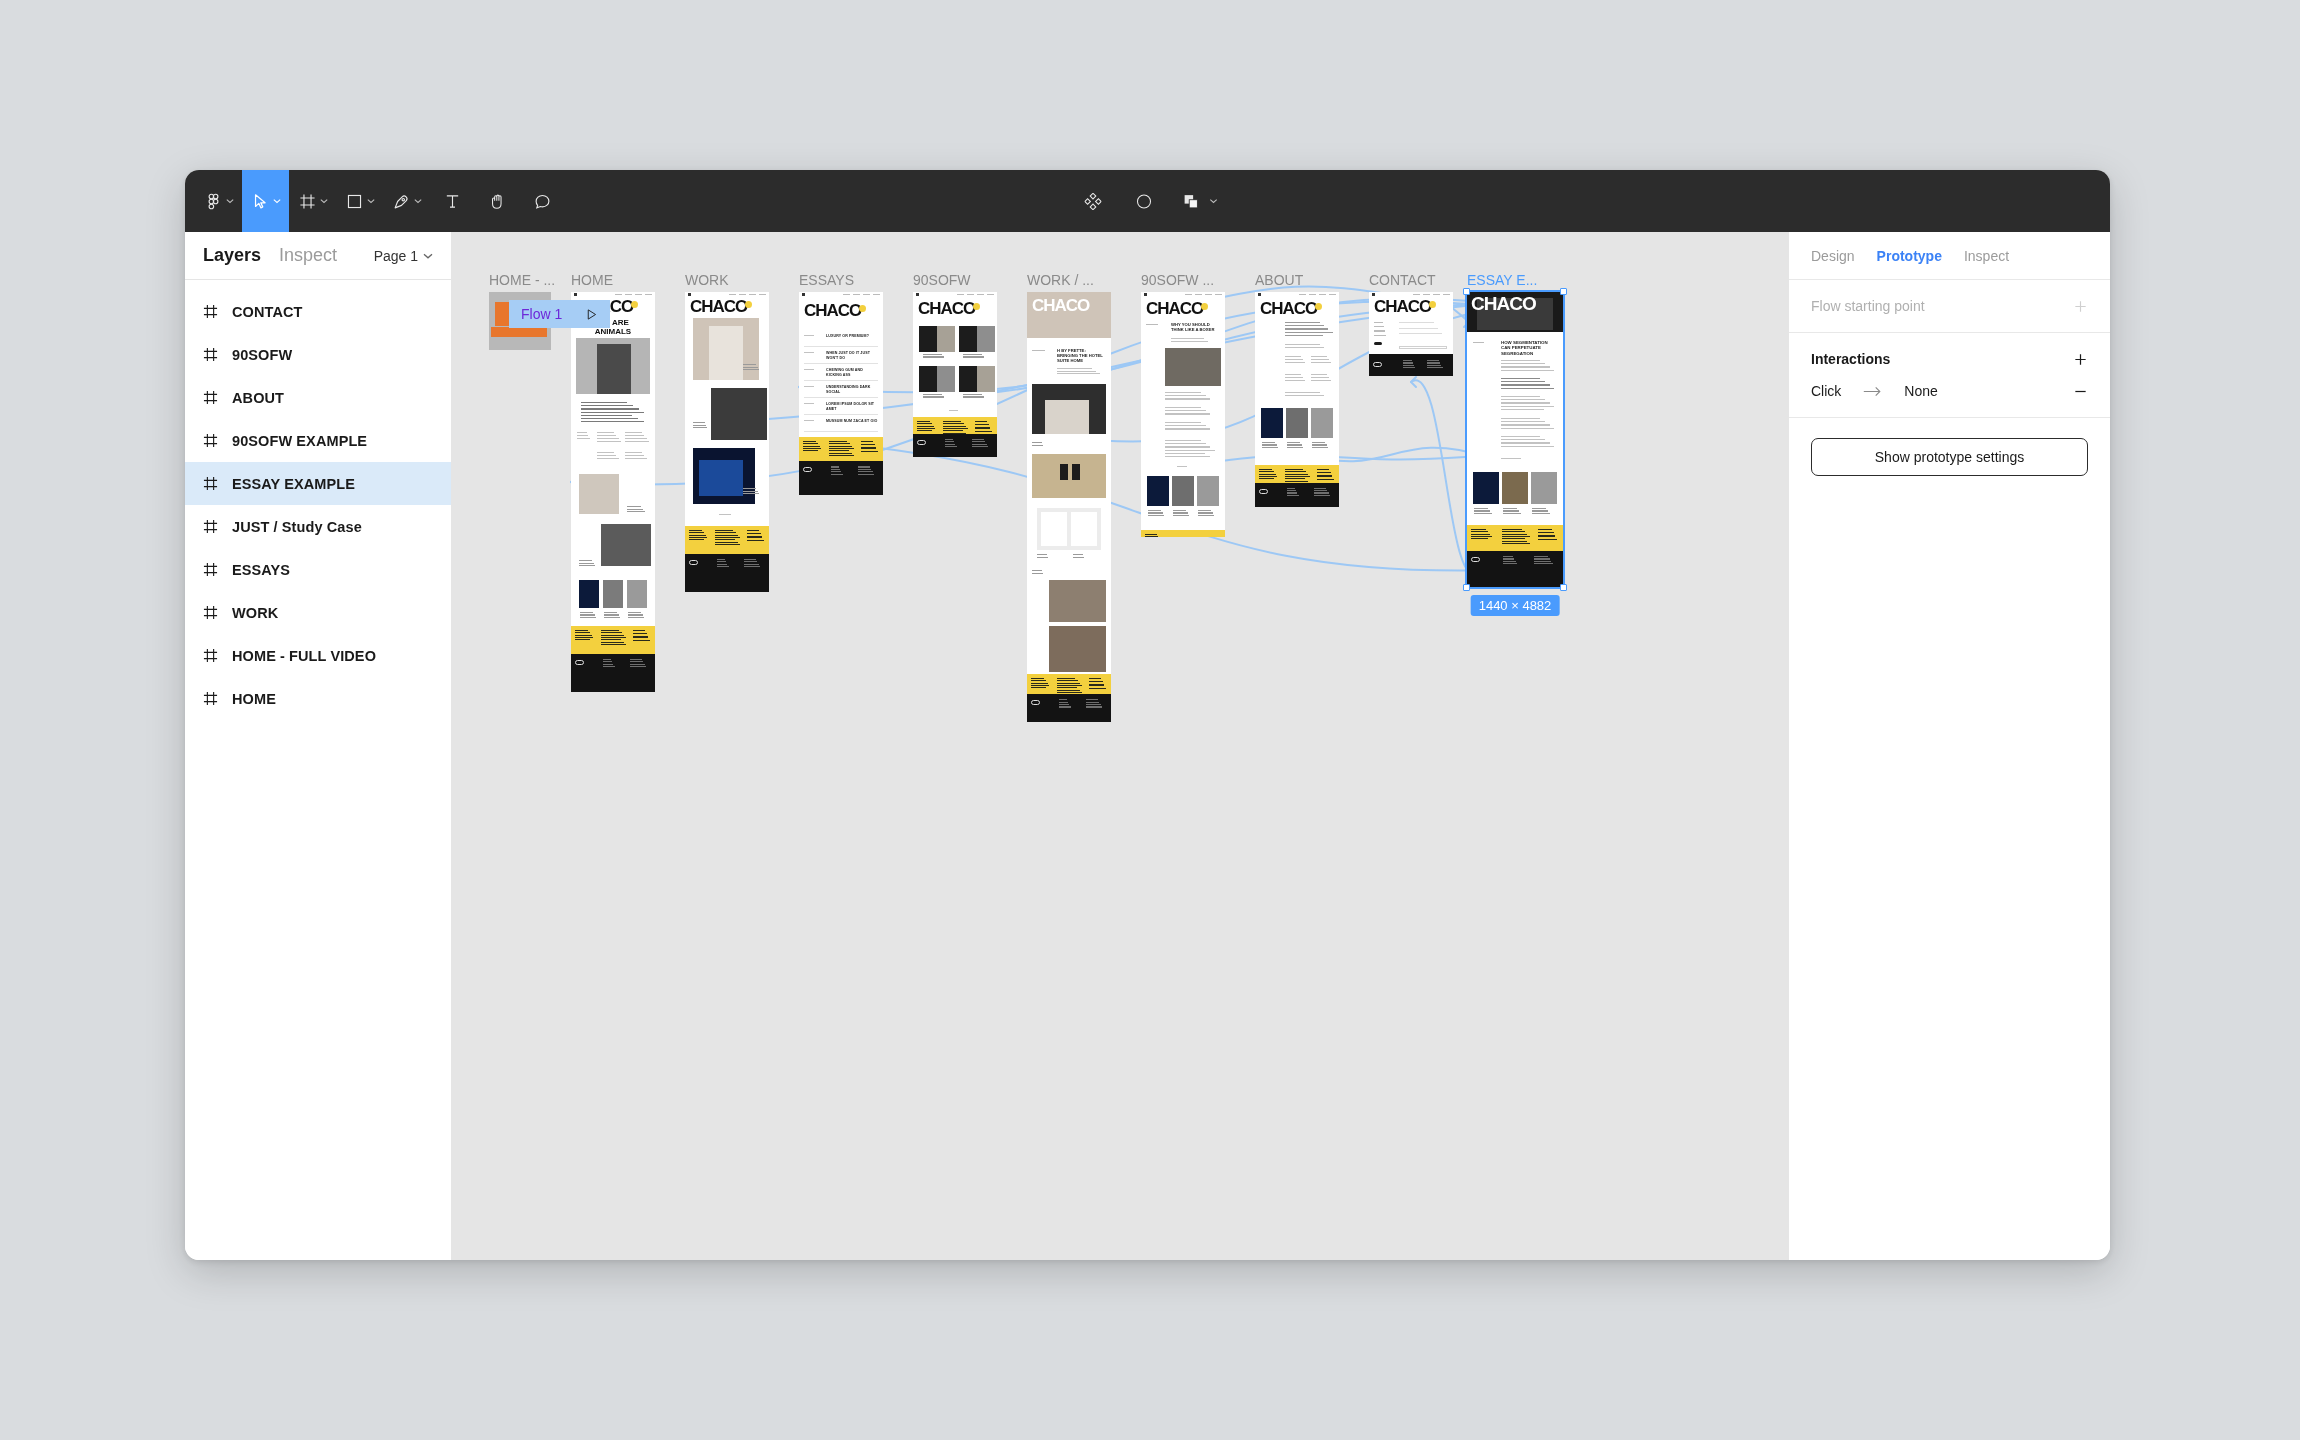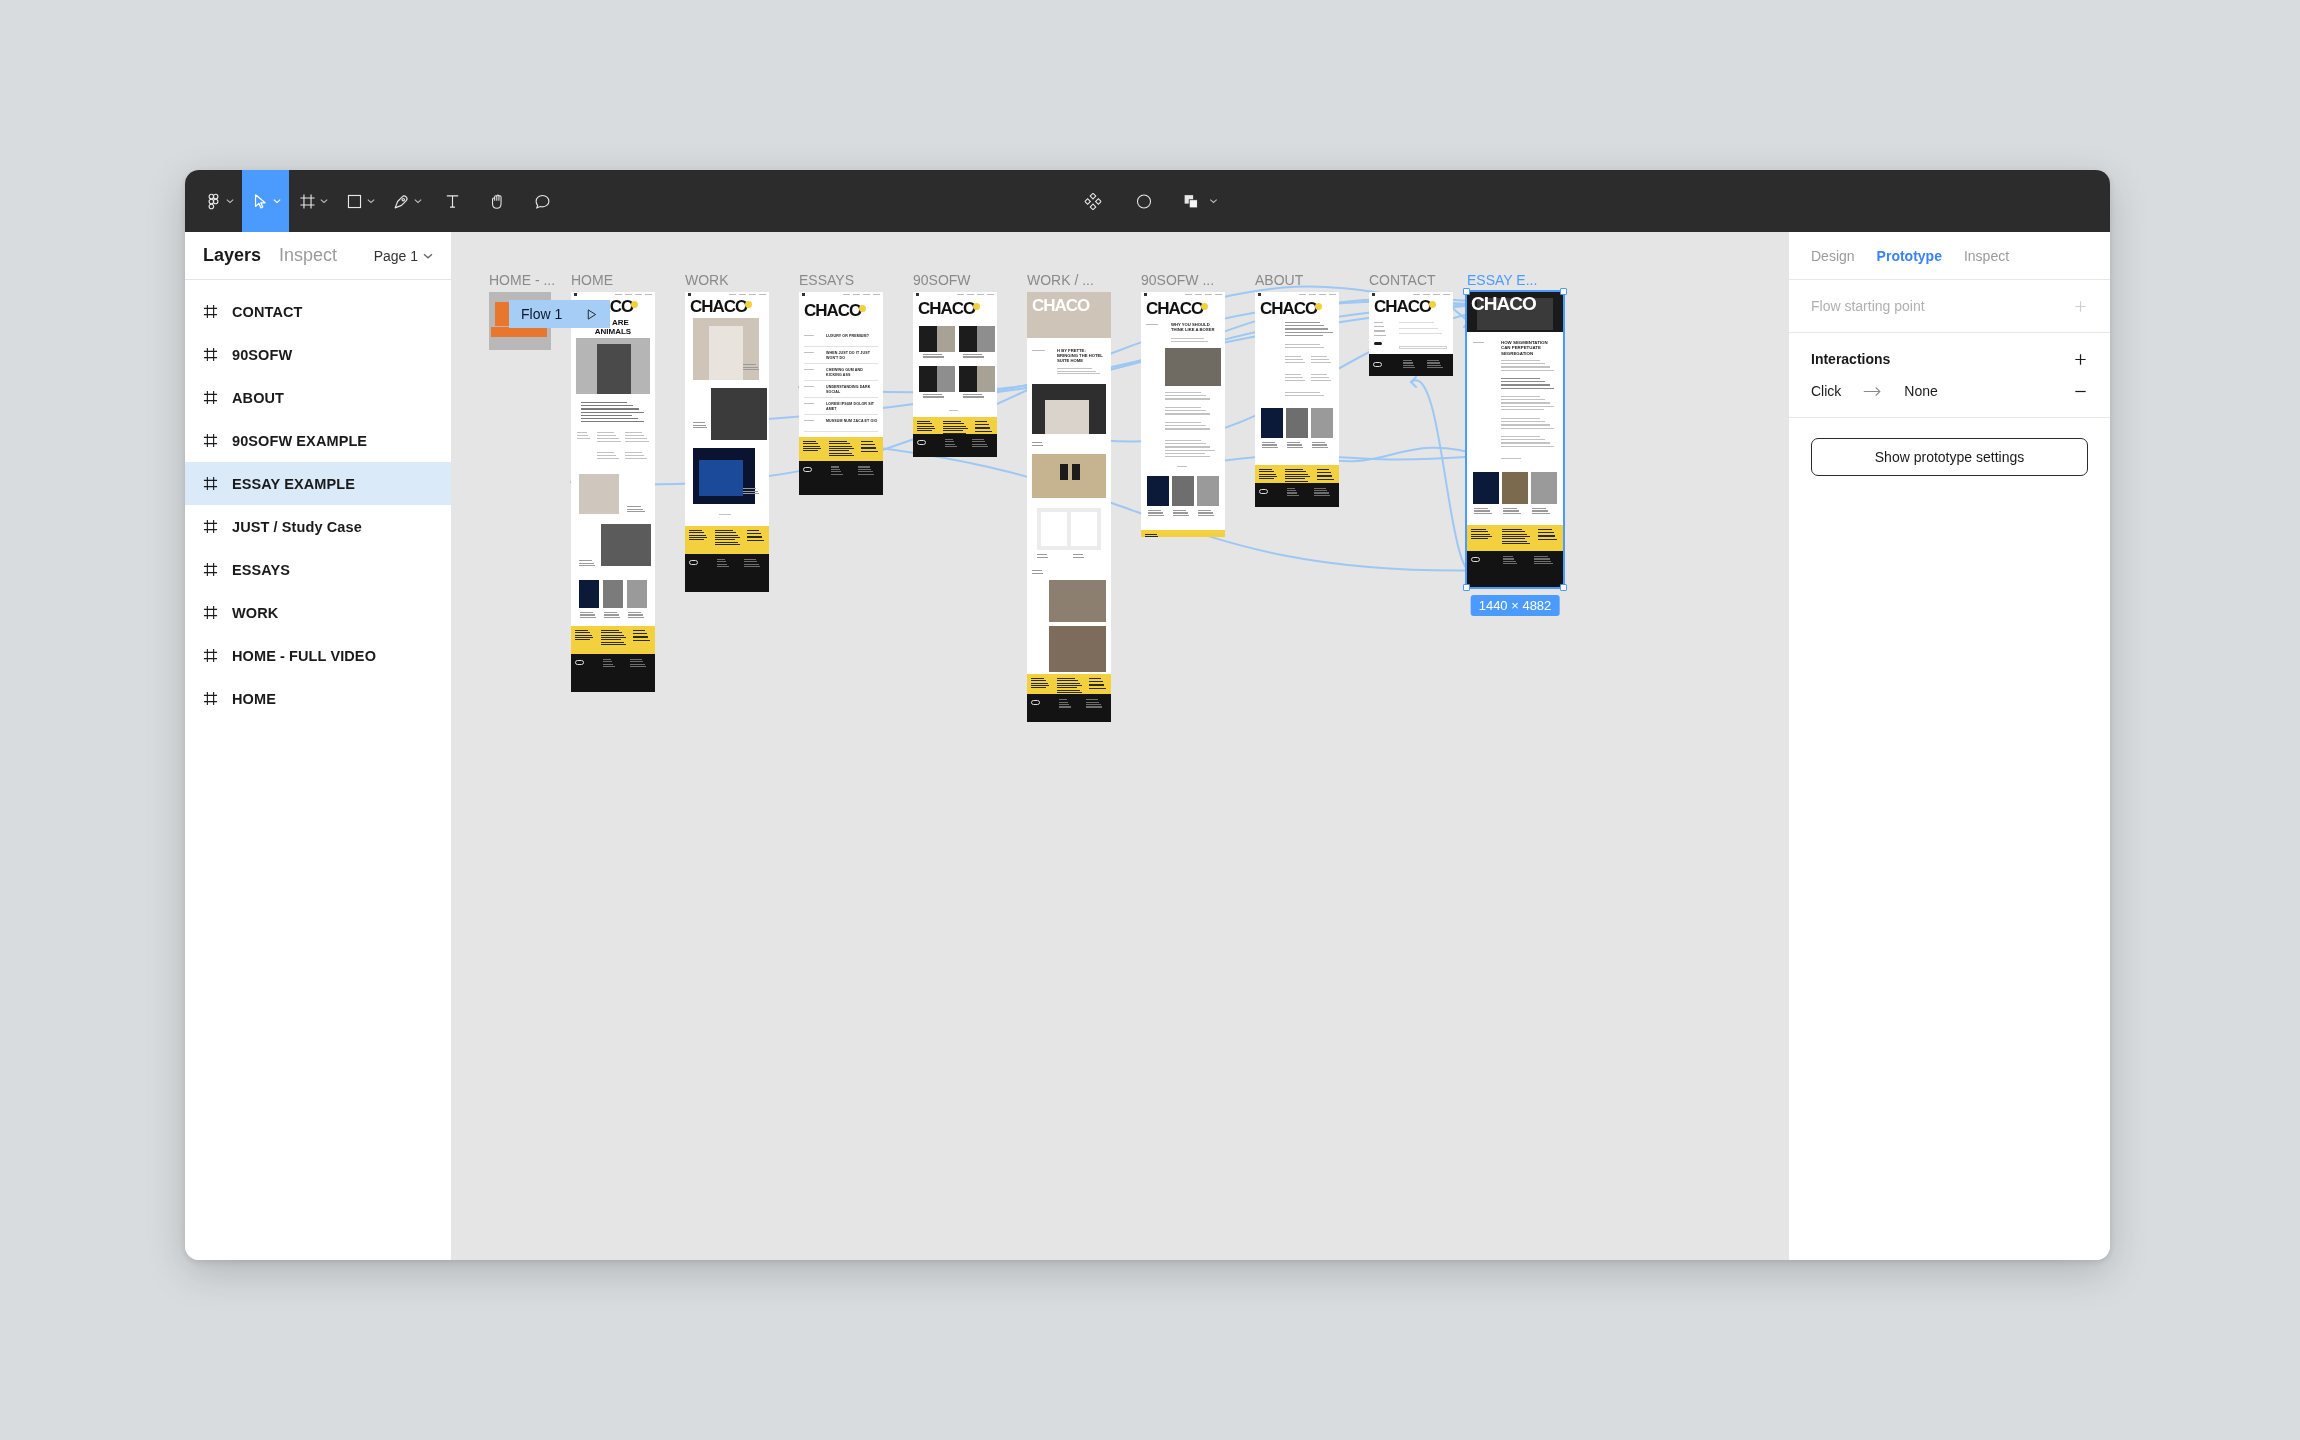--- a/index.html
+++ b/index.html
@@ -179,21 +179,21 @@
     font-size: 13px;
     padding: 3px 8px; border-radius: 3px;
     white-space: nowrap;
     z-index: 45;
   }
 
   
   #flow-badge {
     position: absolute;
     background: #a6cdf5;
-    color: #0f172a;
+    color: #6d28d9;
     font-size: 14px;
     display: flex; align-items: center; gap: 23px;
     padding: 6px 12px;
     z-index: 50;
     cursor: pointer;
   }
   .pg-nav {
     position:absolute; top:0; left:0; right:0; height:5px;
     display:flex; align-items:center; gap:3px; padding:0 3px;
   }

